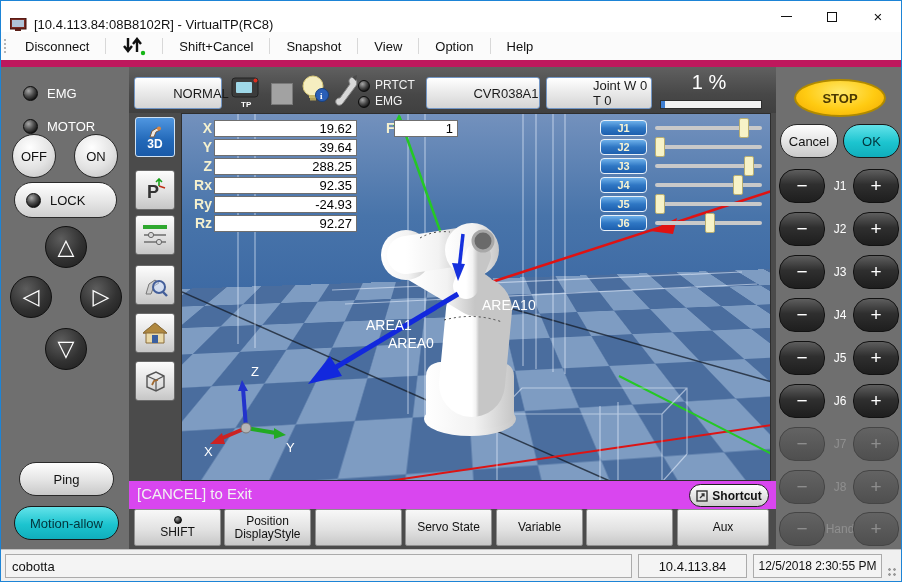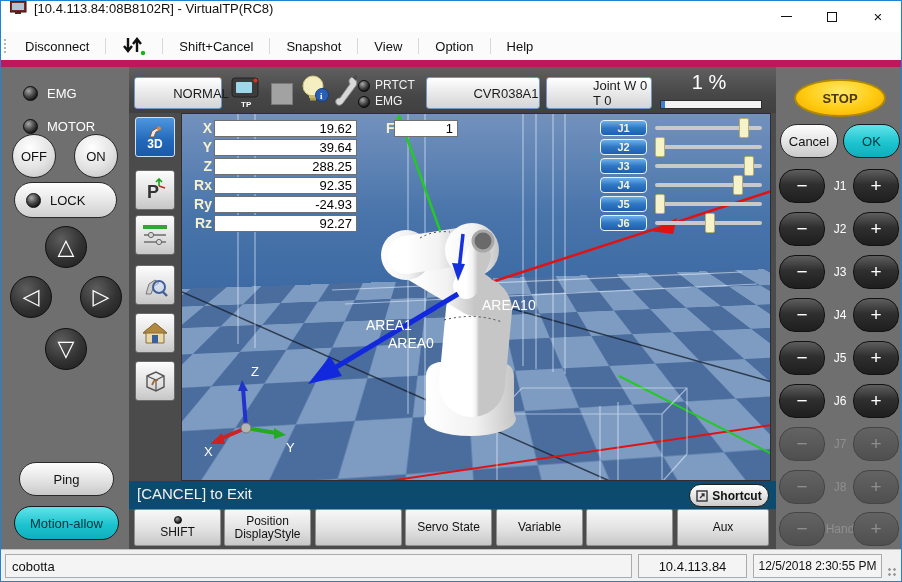--- a/index.html
+++ b/index.html
@@ -1,20 +1,20 @@
 <!DOCTYPE html>
 <html><head>
 <meta charset="utf-8">
 <style>
   html,body{margin:0;padding:0;background:#9a9a9a;font-family:"Liberation Sans","DejaVu Sans",sans-serif;}
   *{box-sizing:border-box;}
   .window{position:relative;width:902px;height:582px;background:#fff;border:1px solid #1d84d6;overflow:hidden;}
 
   
-  .titlebar{position:absolute;left:0;top:0;width:900px;height:31px;background:#ffffff;display:flex;align-items:flex-start;}
+  .titlebar{position:absolute;left:0;top:0;width:900px;height:31px;background:#ffffff;display:flex;align-items:flex-end;}
   .title-icon{width:18px;height:14px;margin:0 6px 0 9px;}
   .title-text{font-size:13px;color:#111;}
   .win-controls{position:absolute;right:0;top:0;height:31px;display:flex;}
   .win-btn{width:46px;height:31px;display:flex;align-items:center;justify-content:center;color:#111;font-size:15px;}
   .glyph-min{width:11px;height:1px;background:#111;}
   .glyph-max{width:10px;height:10px;border:1px solid #111;}
 
   
   .menubar{position:absolute;left:0;top:31px;width:900px;height:35px;background:#fbfbfb;border-bottom:7px solid #be185d;display:flex;align-items:stretch;}
   .menu-grip{width:5px;margin:6px 2px;background-image:radial-gradient(circle,#b5b5b5 1px,transparent 1.2px);background-size:4px 4px;}
@@ -78,21 +78,21 @@
   .jrow{position:absolute;left:418px;height:17px;}
   .jbtn{position:absolute;left:0;top:0;width:47px;height:16px;border:1px solid #e9f1f9;border-radius:4px;
     background:linear-gradient(#6db0ea,#2f77c4 50%,#1d5fae);color:#f7f3d2;font-size:11px;font-weight:bold;
     display:flex;align-items:center;justify-content:center;line-height:11px;}
   .jtrack{position:absolute;left:55px;top:6px;width:107px;height:4px;background:#c9c9c9;border-radius:2px;}
   .jthumb{position:absolute;top:-8px;width:10px;height:20px;background:#f7f3c8;border:1px solid #b8ae72;border-radius:2px;}
   .area-label{font-size:14px;fill:#fff;font-family:"Liberation Sans",sans-serif;}
   .axis-label{font-size:13px;fill:#fff;font-family:"Liberation Sans",sans-serif;}
 
   
-  .hintbar{position:absolute;left:0;top:414px;width:647px;height:28px;background:#0c4a6e;}
+  .hintbar{position:absolute;left:0;top:414px;width:647px;height:28px;background:#d946ef;}
   .hint-text{position:absolute;left:8px;top:4px;font-size:15px;color:#f2f2f2;}
   .shortcut-btn{position:absolute;left:560px;top:3px;width:80px;height:23px;border-radius:12px;border:1px solid #1f1f1f;
     background:linear-gradient(#ffffff,#e4e4e4 55%,#cccccc);display:flex;align-items:center;justify-content:center;gap:4px;
     font-size:12px;font-weight:bold;color:#111;}
   .fkey{position:absolute;top:442px;width:87px;height:37px;border:1px solid #8f8f8f;border-radius:2px;
     background:linear-gradient(#f8f8f8,#e2e2e2 55%,#c8c8c8);color:#111;font-size:12px;line-height:13px;
     display:flex;align-items:center;justify-content:center;flex-direction:column;text-align:center;padding:1px;}
   .fkey-led{width:8px;height:8px;margin-bottom:2px;}
 
   

